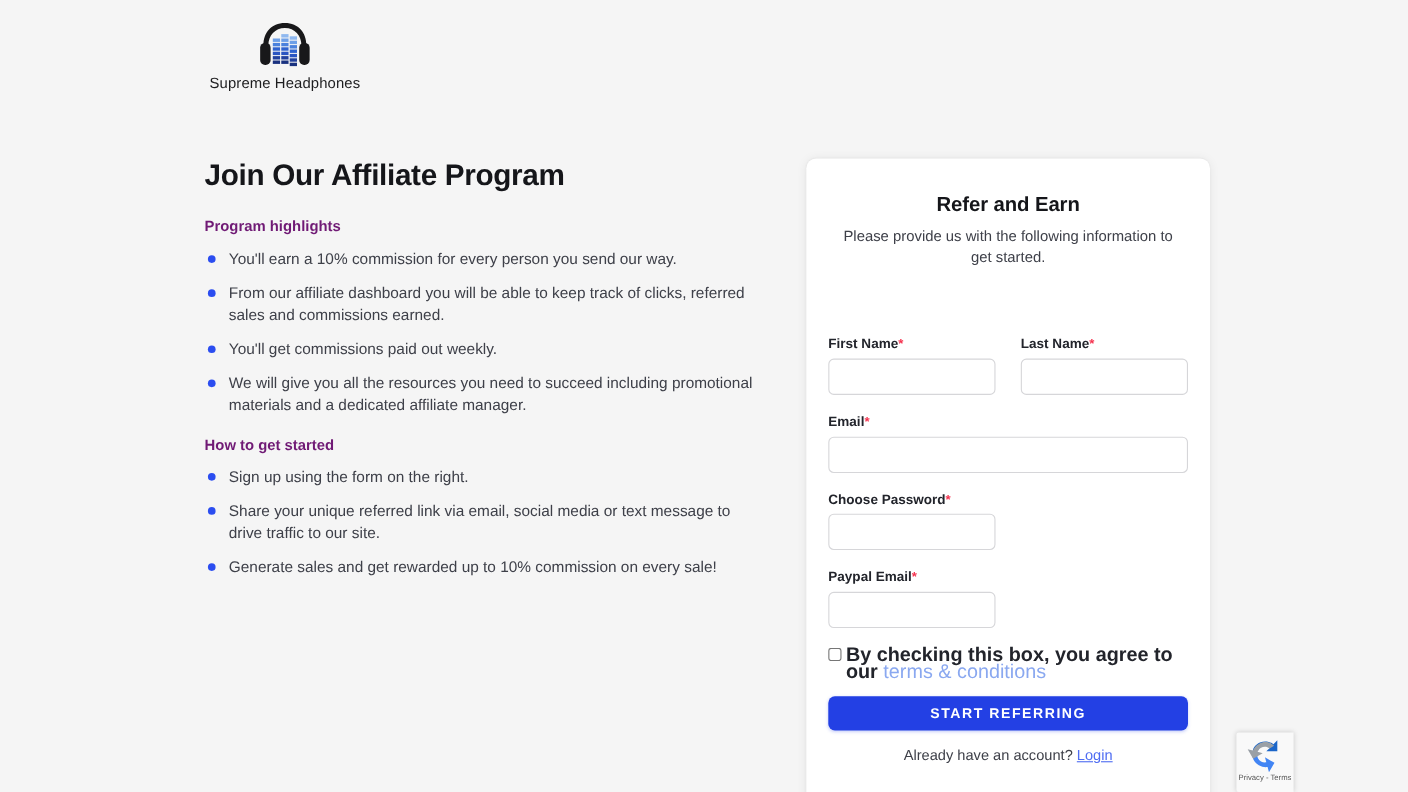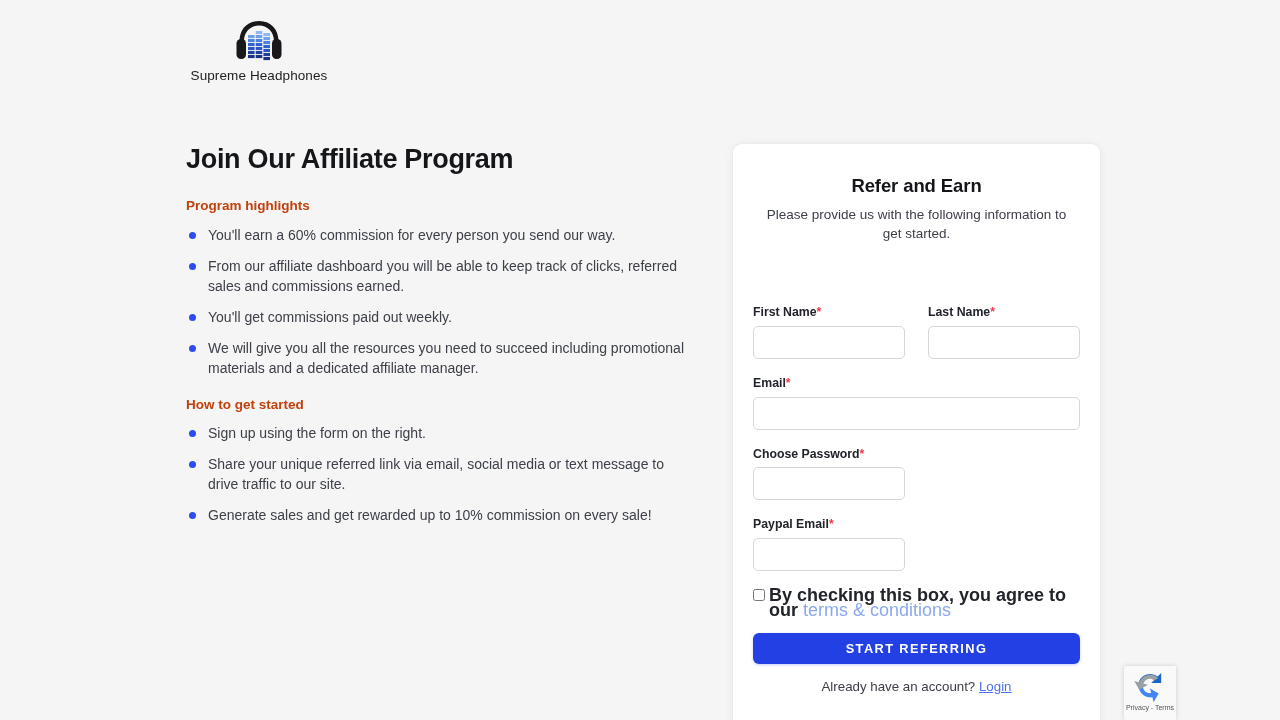--- a/index.html
+++ b/index.html
@@ -43,21 +43,21 @@
     font-size: 27px;
     font-weight: bold;
     color: #15161a;
     letter-spacing: -0.3px;
     margin: 0 0 22px 0;
     line-height: 1.15;
   }
   .sub-title {
     font-size: 13.5px;
     font-weight: bold;
-    color: #c2410c;
+    color: #701a75;
     margin: 0 0 10px 0;
     line-height: 1.3;
   }
   .sub-title.second { margin-top: 18px; }
   ul.bullets {
     list-style: none;
     margin: 0; padding: 0;
   }
   ul.bullets li {
     position: relative;
@@ -249,21 +249,21 @@
       </g>
     </svg>
     <div class="brand-name">Supreme Headphones</div>
   </div>
 
   <div class="info-col">
     <h1 class="info-title">Join Our Affiliate Program</h1>
 
     <div class="sub-title">Program highlights</div>
     <ul class="bullets">
-      <li><span class="dot"></span><span>You'll earn a 60% commission for every person you send our way.</span></li>
+      <li><span class="dot"></span><span>You'll earn a 10% commission for every person you send our way.</span></li>
       <li><span class="dot"></span><span>From our affiliate dashboard you will be able to keep track of clicks, referred sales and commissions earned.</span></li>
       <li><span class="dot"></span><span>You'll get commissions paid out weekly.</span></li>
       <li><span class="dot"></span><span>We will give you all the resources you need to succeed including promotional materials and a dedicated affiliate manager.</span></li>
     </ul>
 
     <div class="sub-title second">How to get started</div>
     <ul class="bullets">
       <li><span class="dot"></span><span>Sign up using the form on the right.</span></li>
       <li><span class="dot"></span><span>Share your unique referred link via email, social media or text message to drive traffic to our site.</span></li>
       <li><span class="dot"></span><span>Generate sales and get rewarded up to 10% commission on every sale!</span></li>

